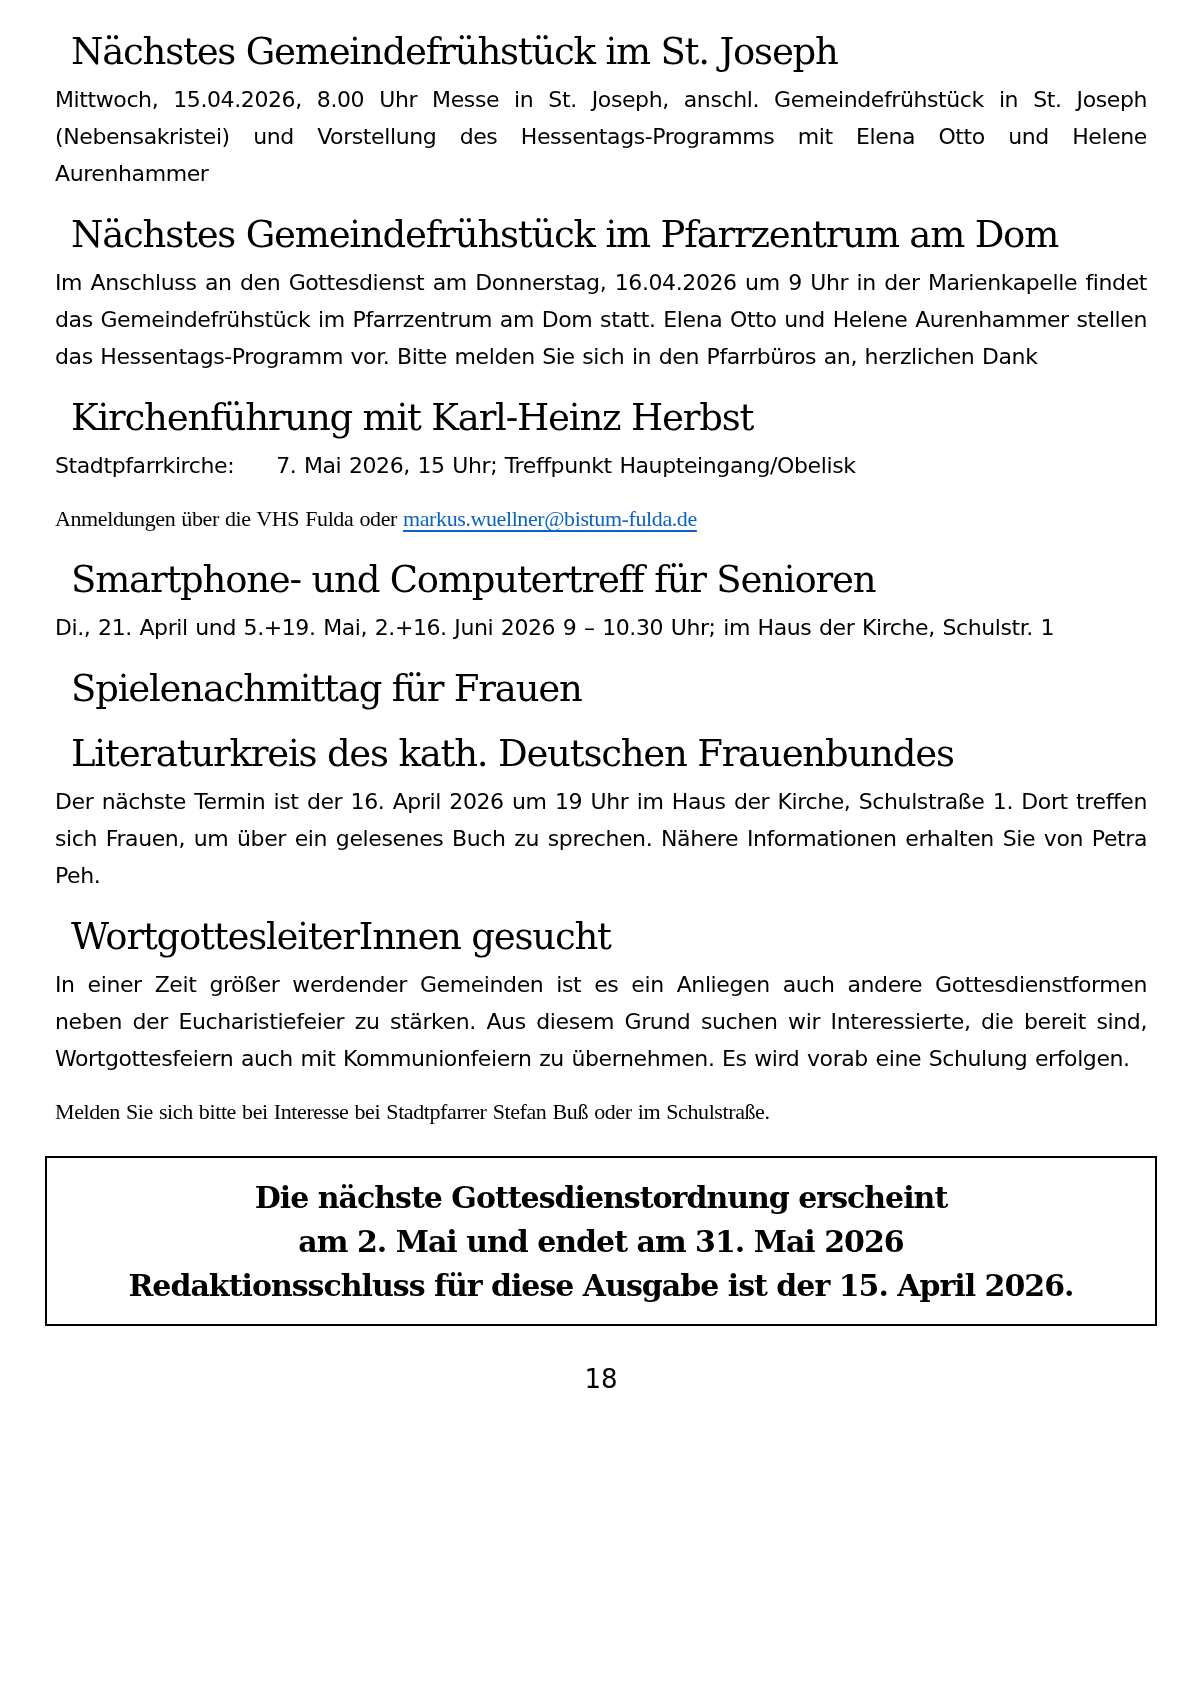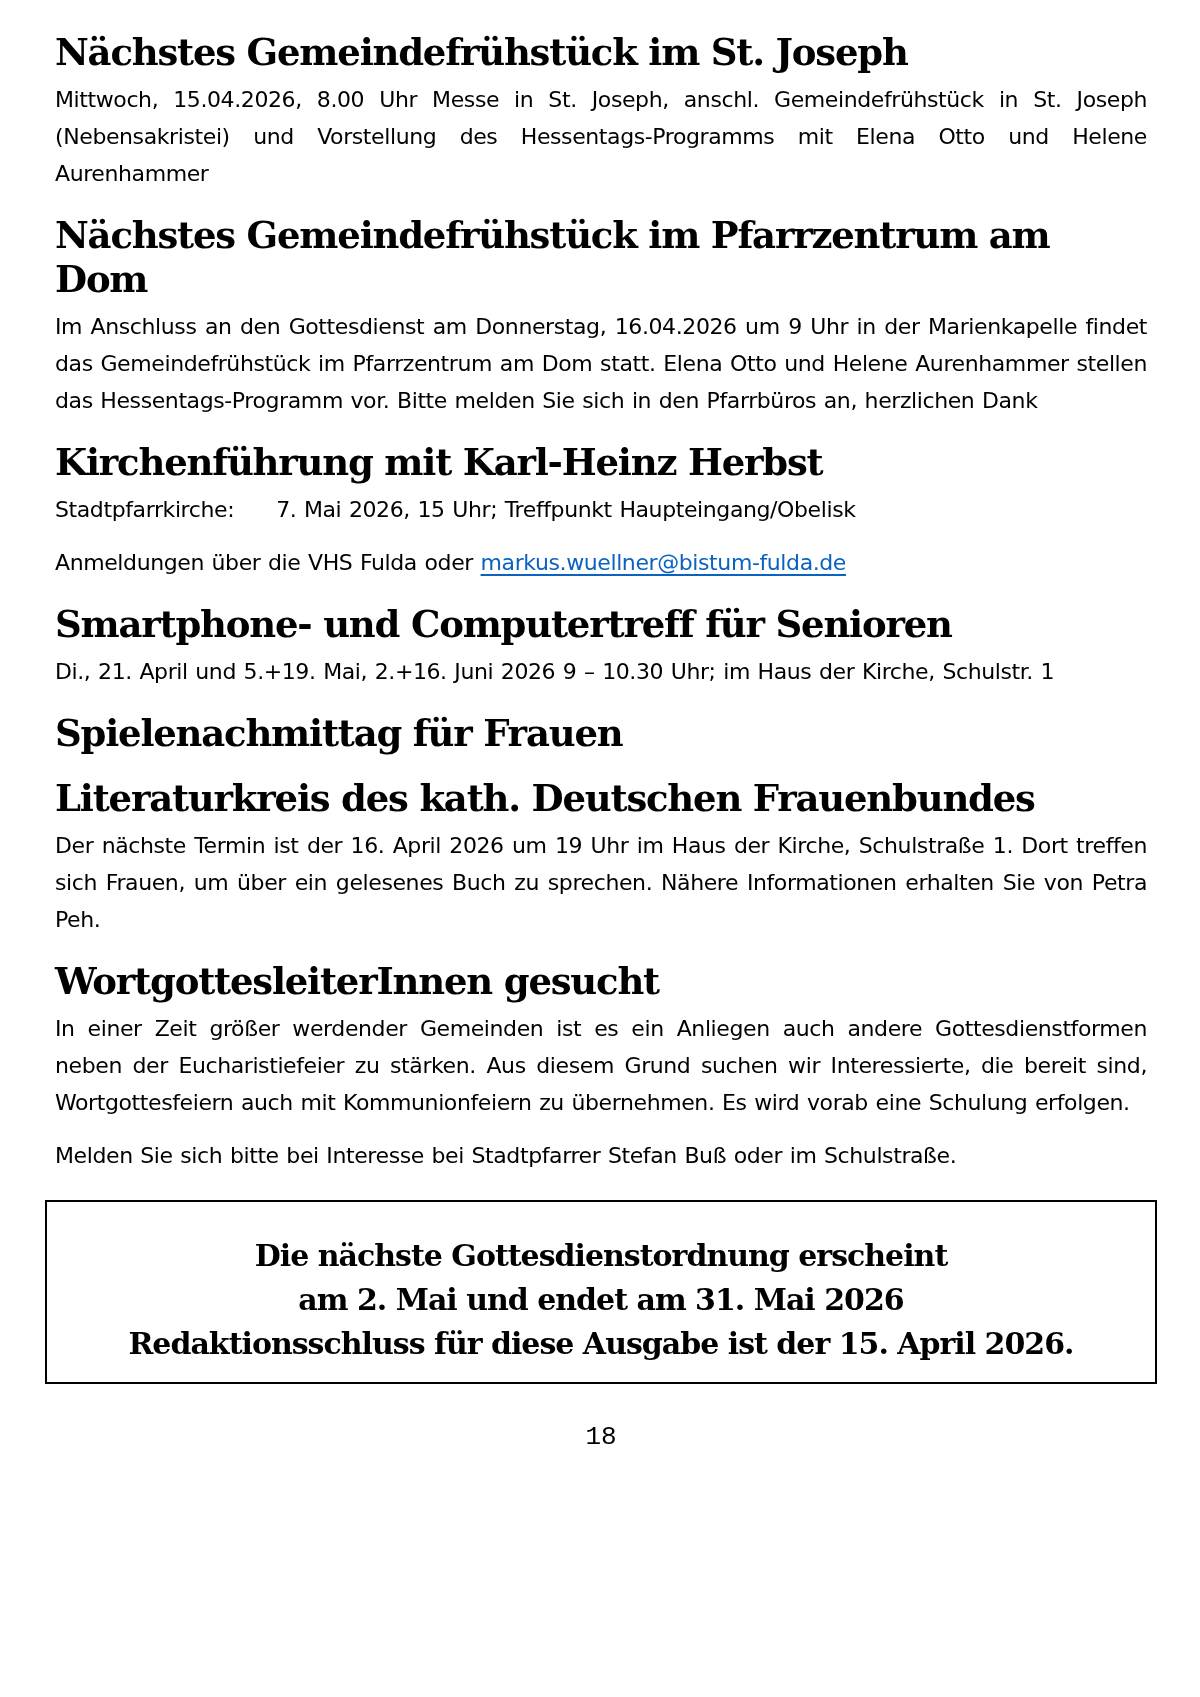--- a/index.html
+++ b/index.html
@@ -13,66 +13,65 @@
   .page {
     box-sizing: border-box;
     width: 1200px;
     min-height: 1697px;
     padding: 30px 53px 24px 55px;
     display: block;
   }
   section { display: block; }
   h2 {
     font-family: "DejaVu Serif", serif;
-    font-weight: bold;
+    font-weight: normal;
     font-size: 37px;
     line-height: 44px;
     letter-spacing: -1.2px;
-    margin: 21px 0 7px 0;
+    margin: 21px 0 7px 16px;
   }
   section:first-of-type h2 { margin-top: 0; }
   p.body-text {
     font-size: 22px;
     line-height: 37px;
     letter-spacing: -0.4px;
     margin: 0;
     word-spacing: 1px;
   }
   p.just { text-align: justify; text-justify: inter-word; }
-  p.spaced { margin-top: 16px; }
+  p.spaced { margin-top: 16px; font-family: Liberation Serif, serif; }
   .tab {
     display: inline-block;
     width: 42px;
     height: 1px;
   }
   a.email-link {
     color: var(--link-color, #0B63C1);
     text-decoration: underline;
     text-underline-offset: 4px;
     cursor: pointer;
   }
   .notice-box {
     box-sizing: border-box;
     margin: 26px -10px 0 -10px;
     border: 2px solid #000000;
-    padding: 32px 10px 16px 10px;
+    padding: 18px 10px 16px 10px;
     text-align: center;
   }
   .notice-box p {
     font-family: "DejaVu Serif", serif;
     font-weight: bold;
     font-size: 30px;
     line-height: 44px;
     letter-spacing: -1px;
     margin: 0;
   }
   footer {
     margin-top: 38px;
     text-align: center;
-    font-family: Liberation Mono, monospace;
   }
   .page-number {
     font-size: 26px;
     letter-spacing: 0;
   }
 </style>
 </head>
 <body>
 
 <main class="page">

